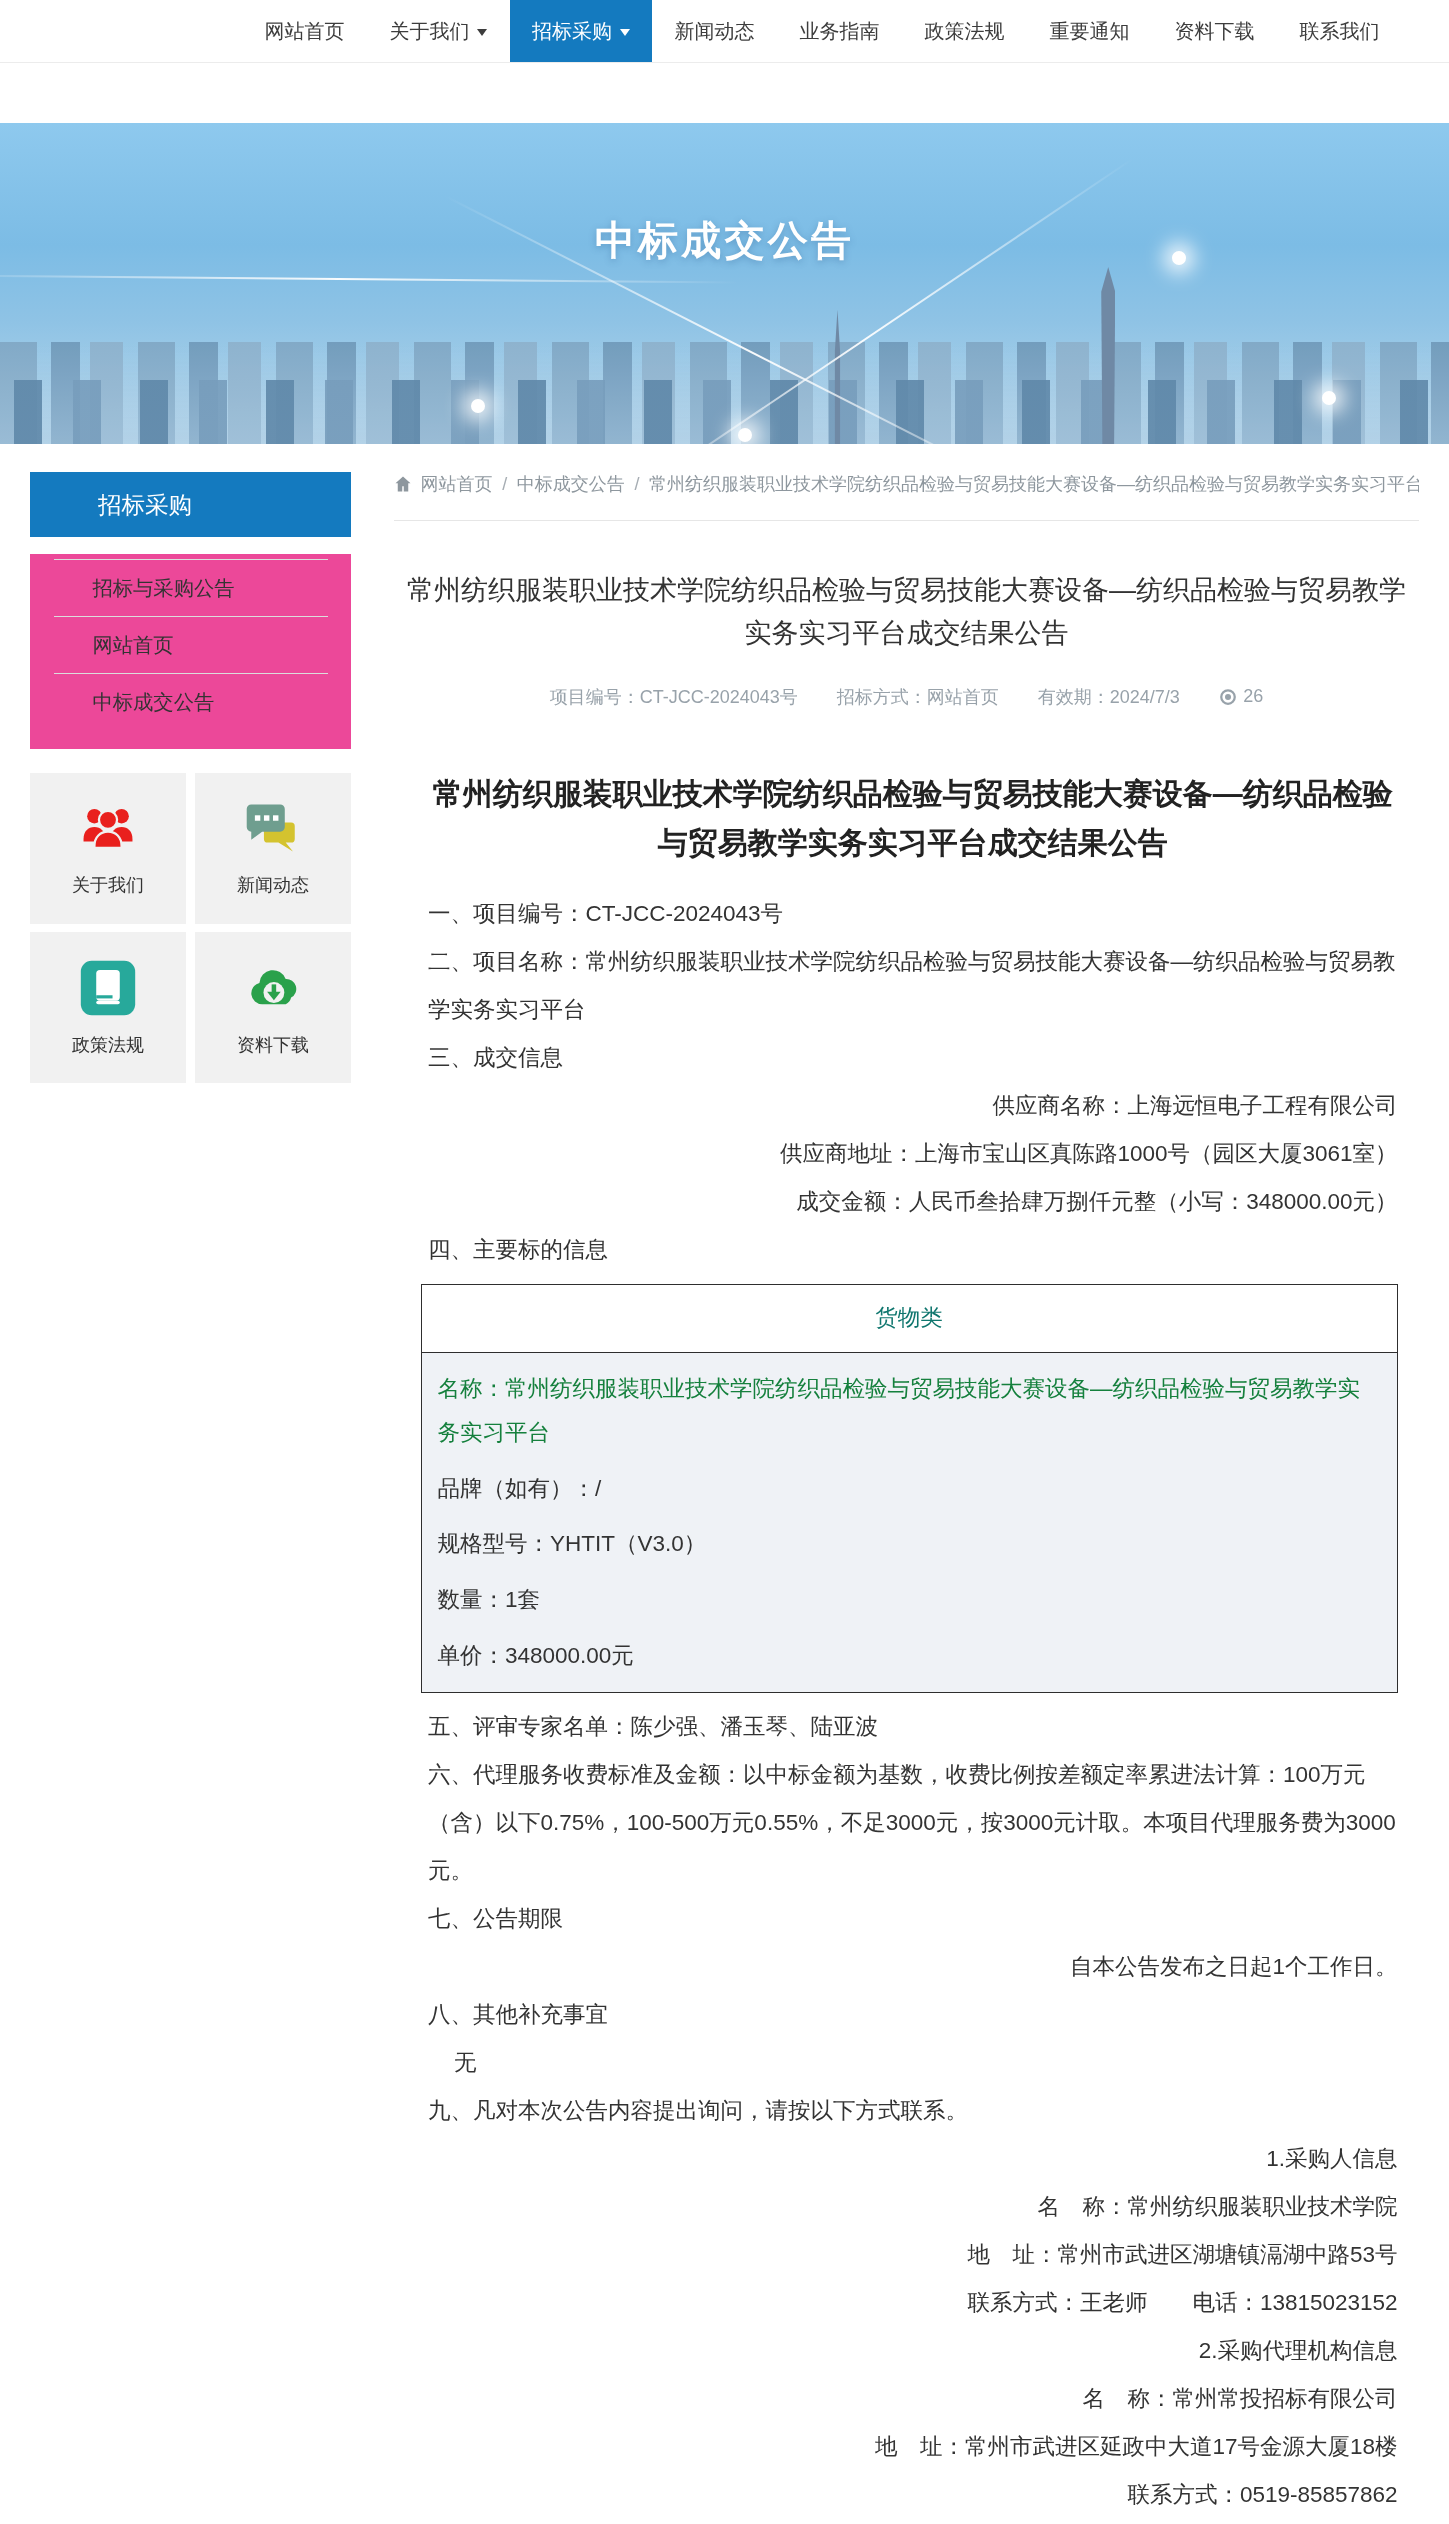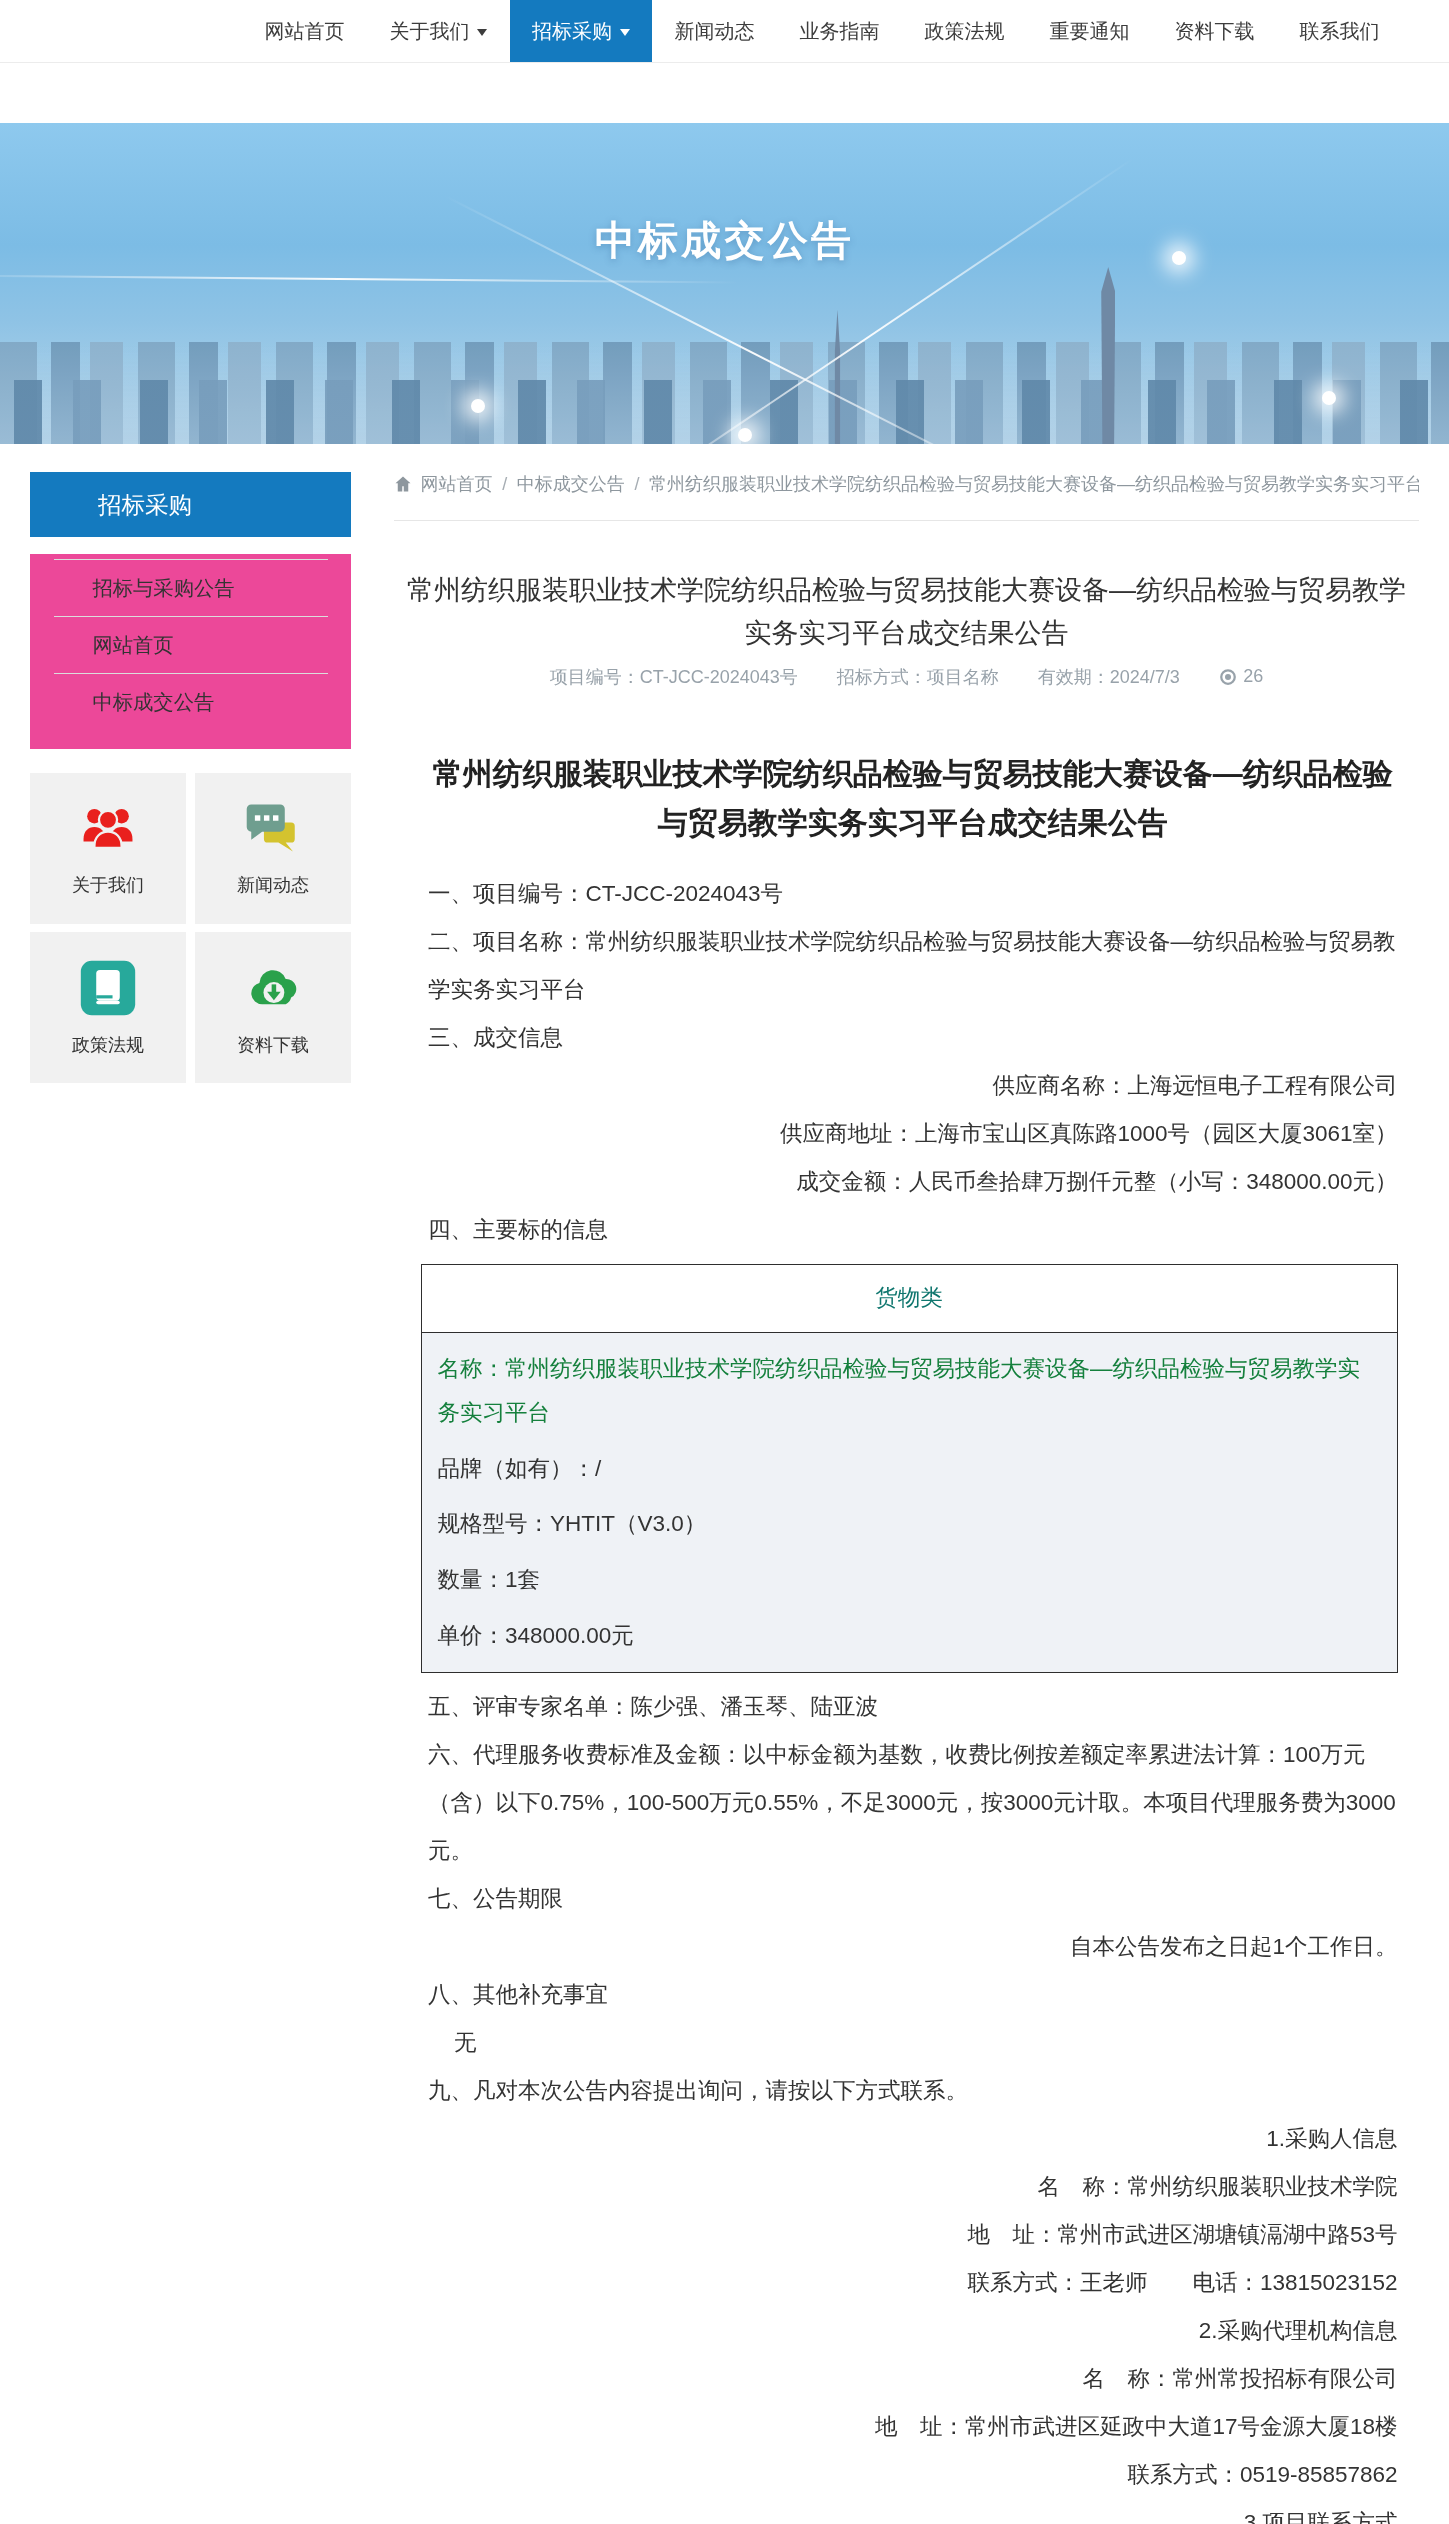--- a/index.html
+++ b/index.html
@@ -63,21 +63,21 @@
   
   .main{flex:1;min-width:0;}
   .breadcrumb{display:flex;align-items:center;font-size:18px;color:#8e979e;white-space:nowrap;overflow:hidden;}
   .crumb{color:#8e979e;text-decoration:none;}
   .crumb:not(.last)::after{content:"/";margin:0 9.6px;color:#a6adb3;}
   .home-ico{margin-right:8.6px;flex:0 0 auto;}
   .rule{border:0;border-top:1.1px solid #e6e6e6;margin:23.5px 0 0;}
 
   .page-title{margin:48px auto 0;max-width:1006px;text-align:center;font-size:27px;
               font-weight:400;color:#333;line-height:43px;}
-  .meta{margin-top:10px;display:flex;justify-content:center;align-items:center;gap:39px;
+  .meta{margin-top:30px;display:flex;justify-content:center;align-items:center;gap:39px;
         font-size:18px;color:var(--gray);}
   .views{display:flex;align-items:center;gap:6.4px;}
 
   .article{margin-top:60px;padding:0 21.4px 0 34px;font-size:22.5px;line-height:48px;color:#333;}
   .article-heading{max-width:963px;margin:0 auto 23.5px;text-align:center;font-size:30px;
                    font-weight:bold;color:#222;line-height:49px;}
   .ln{margin:0;}
   .ln b{font-weight:normal;}
   .ind{margin-left:39px;text-align:right;}
   .ind-sm{margin-left:26px;}
@@ -212,21 +212,21 @@
         <a class="crumb">中标成交公告</a>
         <span class="crumb last">常州纺织服装职业技术学院纺织品检验与贸易技能大赛设备—纺织品检验与贸易教学实务实习平台成交结果公告</span>
       </nav>
 
       <hr class="rule">
 
       <h2 class="page-title">常州纺织服装职业技术学院纺织品检验与贸易技能大赛设备—纺织品检验与贸易教学实务实习平台成交结果公告</h2>
 
       <div class="meta">
         <span>项目编号：CT-JCC-2024043号</span>
-        <span>招标方式：项目名称</span>
+        <span>招标方式：网站首页</span>
         <span>有效期：2024/7/3</span>
         <span class="views">
           <svg width="18" height="18" viewBox="0 0 24 24">
             <circle cx="12" cy="12" r="9" fill="none" stroke="#98a2aa" stroke-width="3"></circle>
             <circle cx="12" cy="12" r="4" fill="#98a2aa"></circle>
           </svg>
           <span>26</span>
         </span>
       </div>
 

